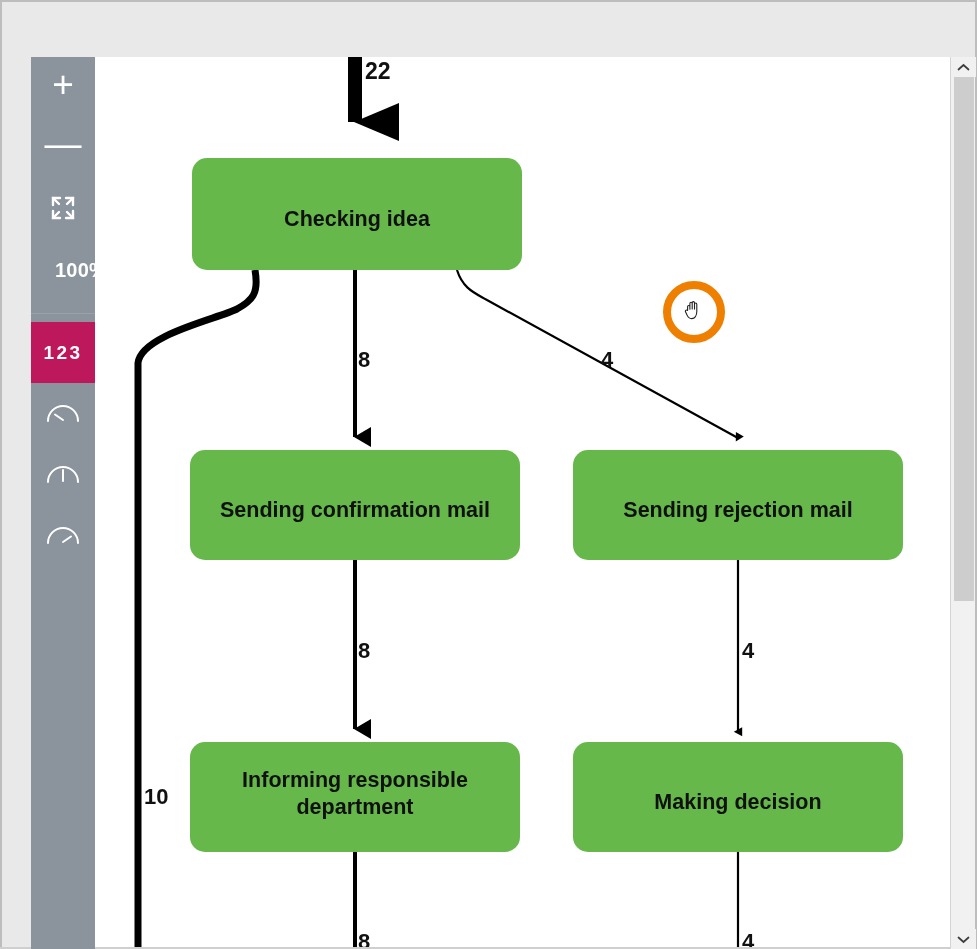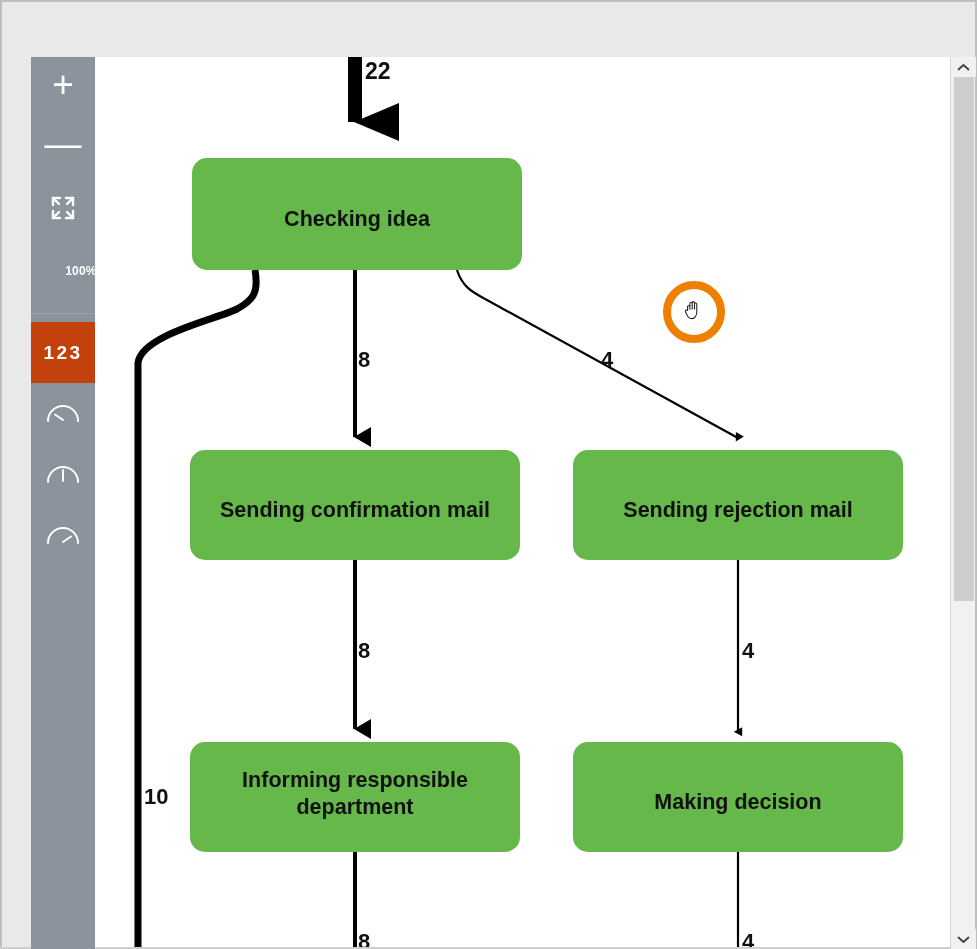--- a/index.html
+++ b/index.html
@@ -64,24 +64,24 @@
   .tool-btn {
     position: relative;
     width: 64px;
     height: 61px;
     display: flex;
     align-items: center;
     justify-content: center;
     color: #ffffff;
     user-select: none;
   }
-  .tool-btn.active { background: #c2410c; }
+  .tool-btn.active { background: #be185d; }
   .tool-plus   { font-size: 37px; font-weight: 300; line-height: 1; padding-bottom: 6px; }
   .tool-minus  { font-size: 37px; font-weight: 300; line-height: 1; padding-bottom: 10px; }
-  .tool-zoomlevel { font-size: 12px; font-weight: 700; letter-spacing: .2px; padding-left: 36px; }
+  .tool-zoomlevel { font-size: 20px; font-weight: 700; letter-spacing: .2px; padding-left: 36px; }
   .tool-123 { font-size: 19px; font-weight: 700; letter-spacing: 2.5px; }
   .toolbar-divider {
     width: 64px; height: 1px;
     background: #9aa1aa;
   }
   .spacer-8 { width: 64px; height: 8px; }
   .spacer-12 { width: 64px; height: 12px; }
 
   
   #cursor-highlight {

